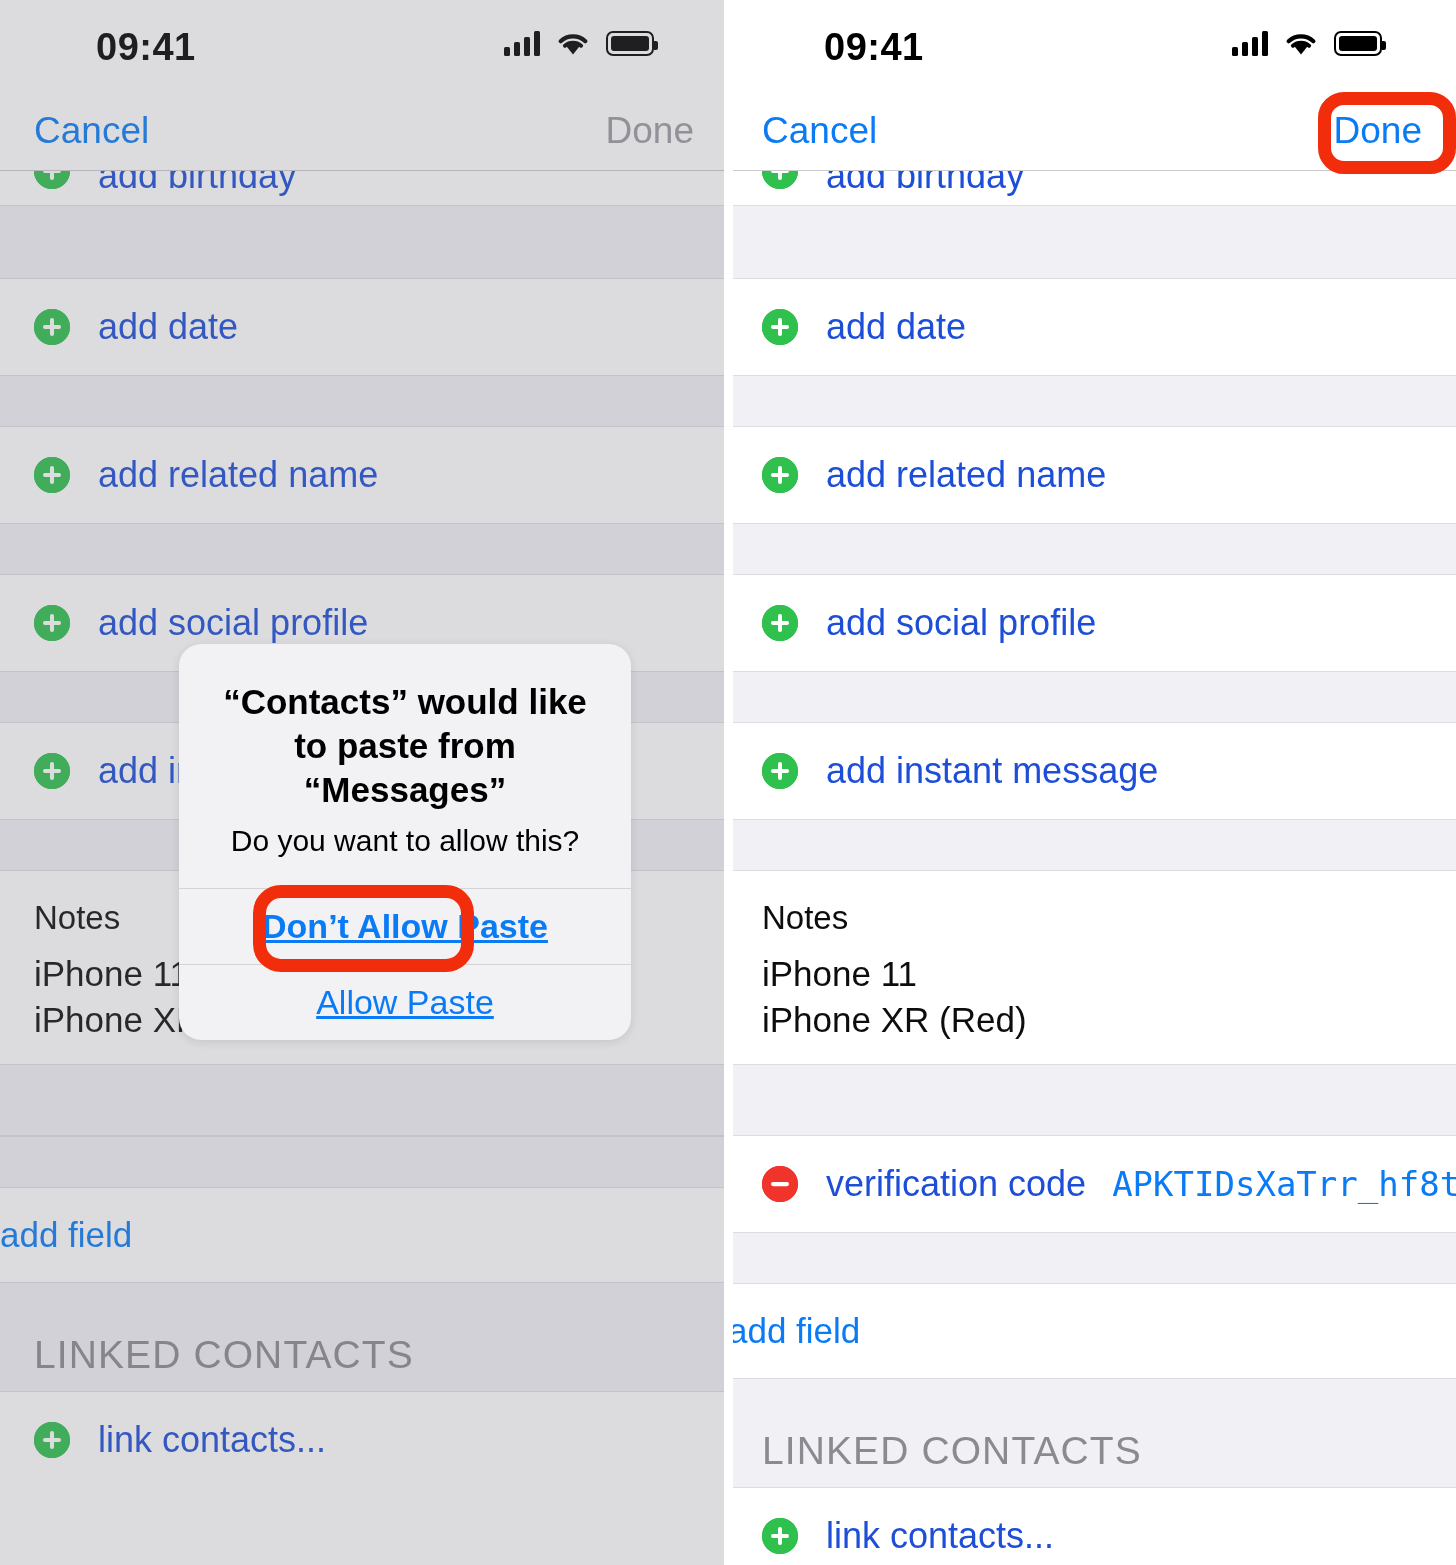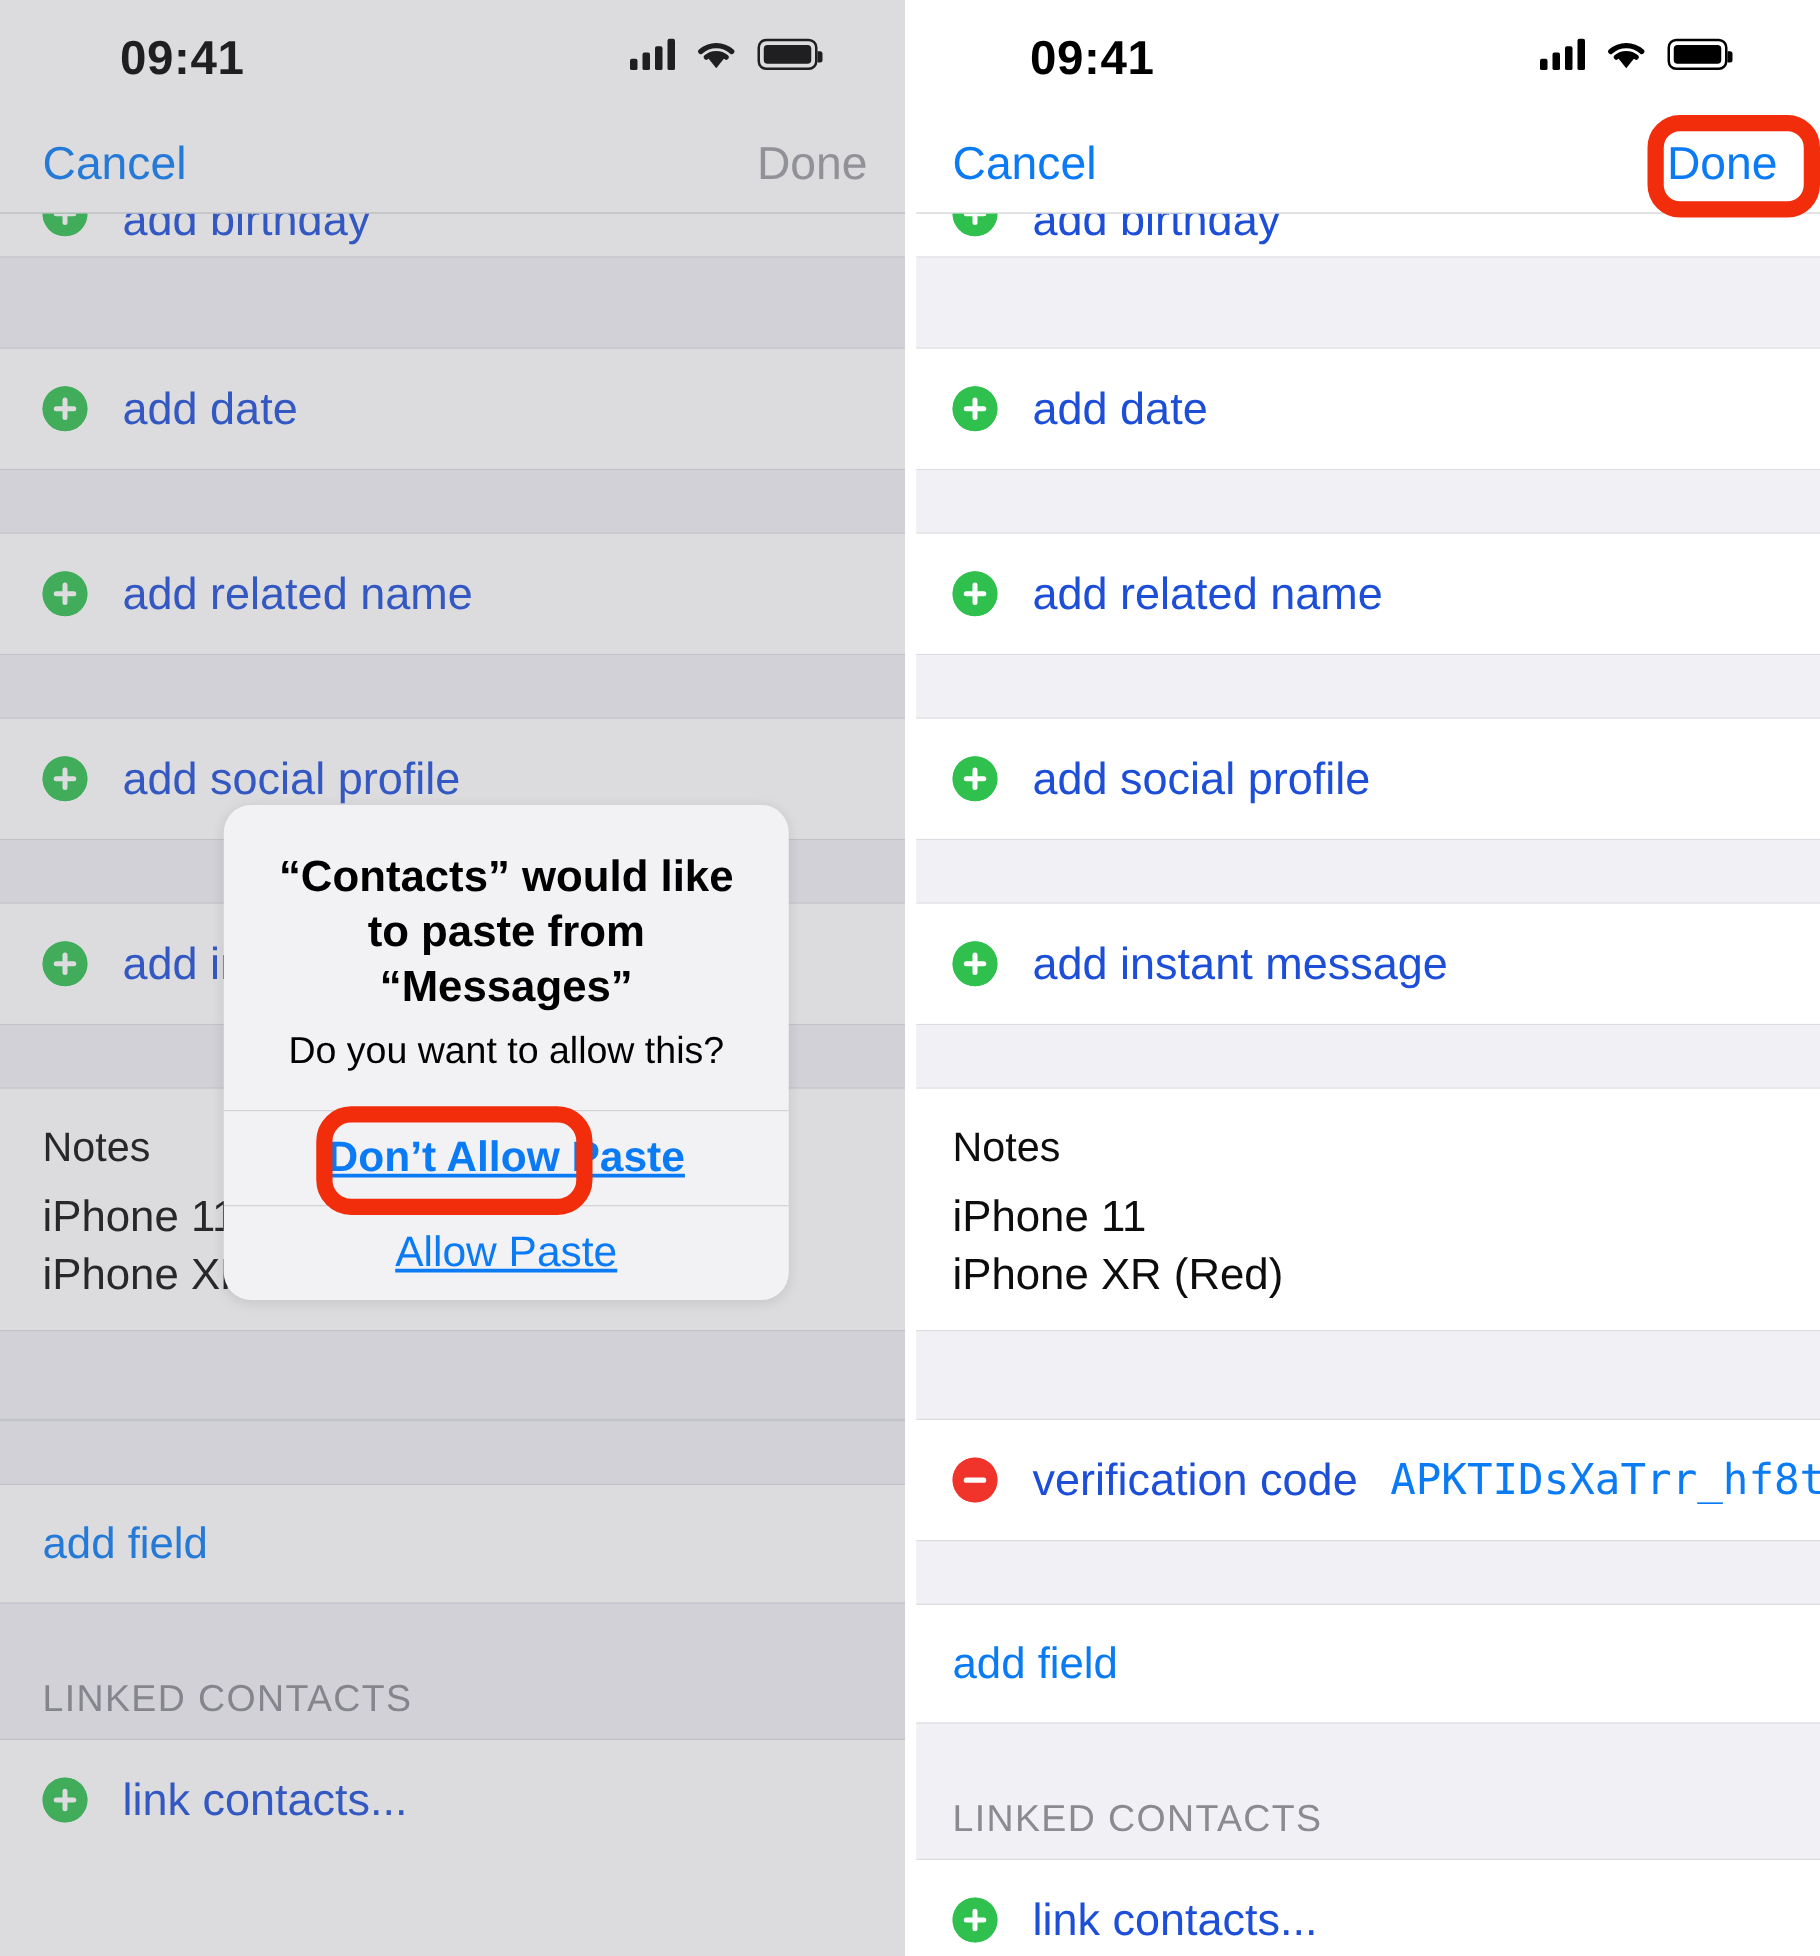--- a/index.html
+++ b/index.html
@@ -74,26 +74,26 @@
     font-size:34px; color:#0a7bf5; margin-left:26px;
     font-family:"DejaVu Sans Mono","Liberation Mono",monospace;
     white-space:nowrap; overflow:hidden; text-overflow:clip;
   }
 
   
   .notes { background:#fff; padding:28px 34px 34px 34px; }
   .notes-label { font-size:33px; color:#0d0d0d; margin-bottom:14px; }
   .notes-body { font-size:35px; color:#0d0d0d; line-height:1.32; }
 
-  .addfield { background:#fff; height:94px; display:flex; align-items:center; padding-left:34px; }
+  .addfield { background:#fff; height:94px; display:flex; align-items:center; }
   .addfield span { font-size:35px; color:#0a7bf5; }
 
   .section-header { background:#f0f0f5; border-top:1px solid #dcdce2; border-bottom:1px solid #dcdce2;
     display:flex; align-items:flex-end; padding:0 0 14px 34px; }
-  .section-header span { font-size:30px; letter-spacing:1.1px; color:#8a8a90; }
+  .section-header span { font-size:39px; letter-spacing:1.1px; color:#8a8a90; }
 
   
   .alert-wrap { position:absolute; z-index:50; left:135px; top:644px; width:452px;margin-left:44px; }
   .alert {
     width:100%; background:#f2f2f4; border-radius:22px; overflow:hidden;
     box-shadow:0 2px 10px rgba(0,0,0,0.10);
   }
   .alert-body { padding:36px 34px 30px 34px; text-align:center; }
   .alert-title { font-size:35px; font-weight:700; color:#000; line-height:1.26; }
   .alert-sub { font-size:30px; color:#000; margin-top:12px; }

